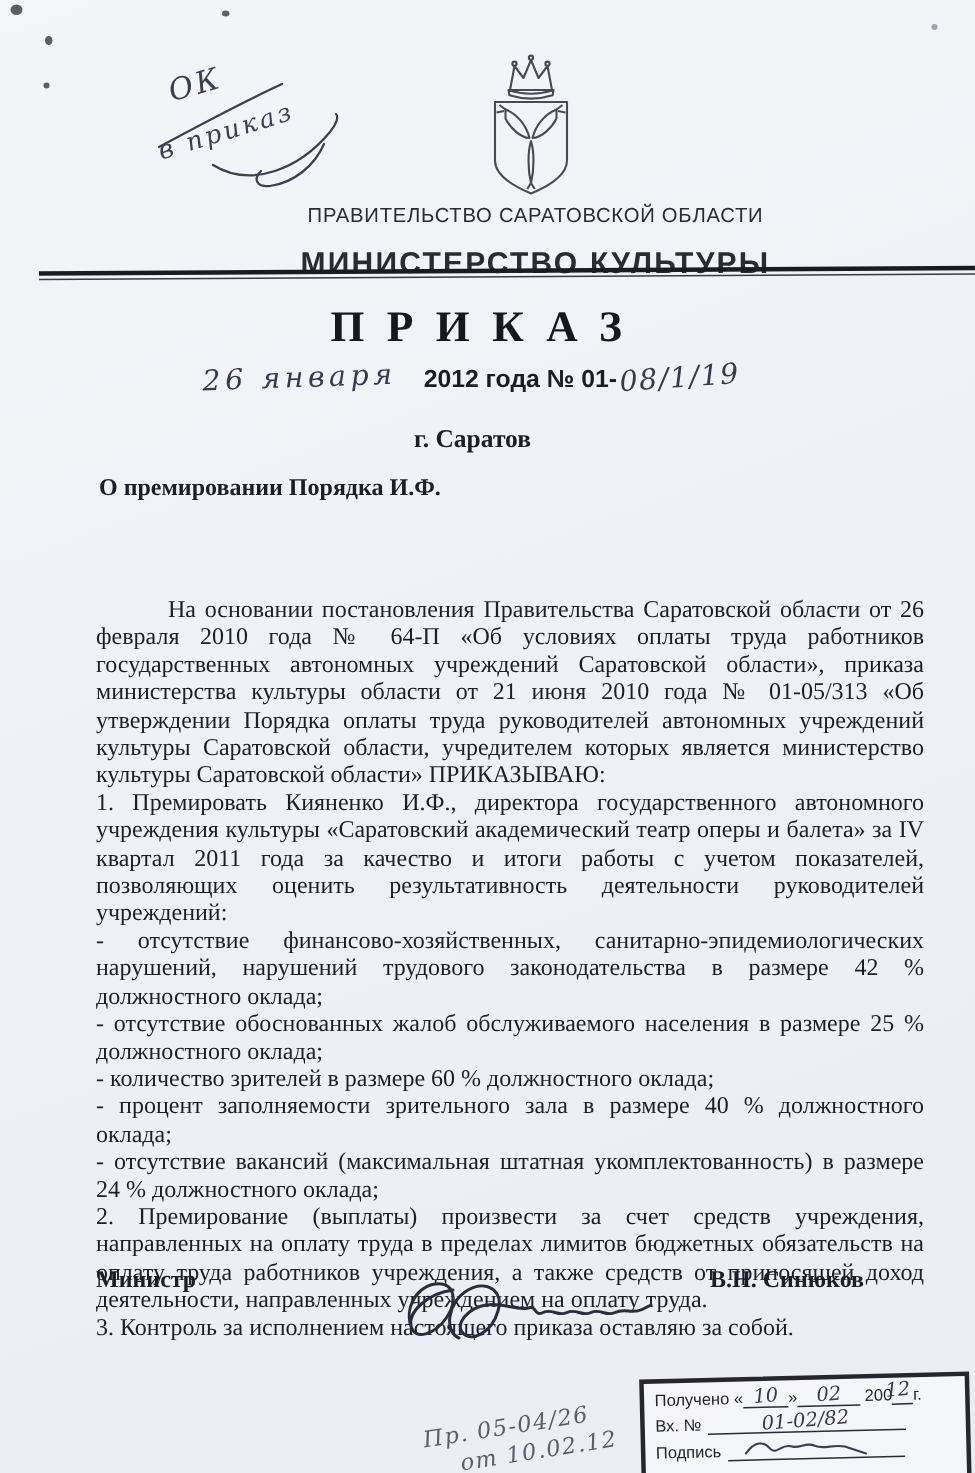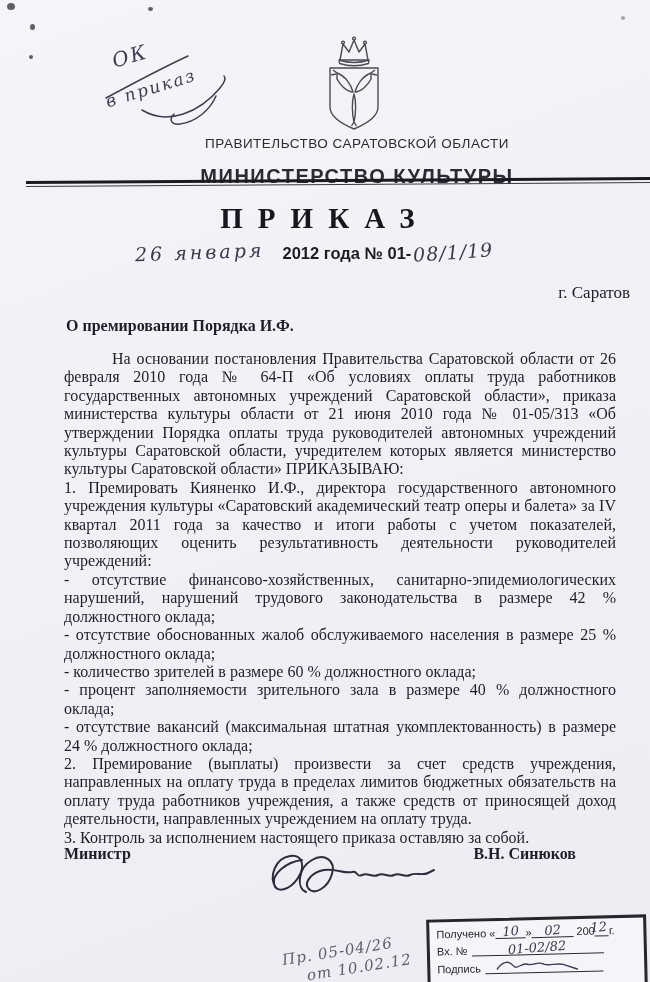--- a/index.html
+++ b/index.html
@@ -29,27 +29,27 @@
   .hdr-min{font-size:20px;font-weight:bold;letter-spacing:1.5px;margin-top:14px;}
   .rule{position:absolute;left:26px;right:0;top:179px;height:2px;border-top:3px solid #1b1b22;border-bottom:1px solid #3a3a42;transform:rotate(-0.35deg);}
 
   
   .order-title{position:absolute;left:0;right:0;top:202px;text-align:center;font-size:29px;font-weight:bold;letter-spacing:15px;color:#17171f;}
   .date-line{position:absolute;left:135px;top:241px;width:450px;height:30px;white-space:nowrap;}
   .hw{font:italic 19px "DejaVu Serif",serif;color:#38384e;}
   .dl-hand{display:inline-block;transform:rotate(-2deg);letter-spacing:3px;}
   .dl-print{display:inline-block;font-family:"Liberation Sans",sans-serif;font-weight:bold;font-size:16.5px;color:#1c1c26;margin-left:14px;}
   .dl-num{display:inline-block;transform:rotate(-4deg);letter-spacing:1px;margin-left:2px;}
-  .city{position:absolute;left:0;right:20px;top:283px;text-align:right;font-size:17px;font-weight:normal;}
+  .city{position:absolute;left:0;right:20px;top:283px;text-align:center;font-size:17px;font-weight:bold;}
   .subject{position:absolute;left:66px;top:317px;font-size:16px;font-weight:bold;}
 
   
   .doc-body{position:absolute;left:64px;right:34px;top:350px;font-size:16px;line-height:18.4px;text-align:justify;}
   .doc-body p{margin:0;}
-  .doc-body p.first{text-indent:48px;}
+  .doc-body p.first{text-indent:48px;margin-top:48px;}
 
   
   .sign-row{position:absolute;left:64px;right:74px;top:845px;display:flex;justify-content:space-between;font-size:16px;font-weight:bold;}
   .minister-sig{position:absolute;left:262px;top:848px;}
 
   
   .bottom-note{position:absolute;left:283px;top:941px;color:#5c5c6e;font:italic 15px "DejaVu Serif",serif;transform:rotate(-9deg);letter-spacing:1px;}
   .bottom-note .bn2{display:block;margin-left:22px;margin-top:1px;}
 
   

